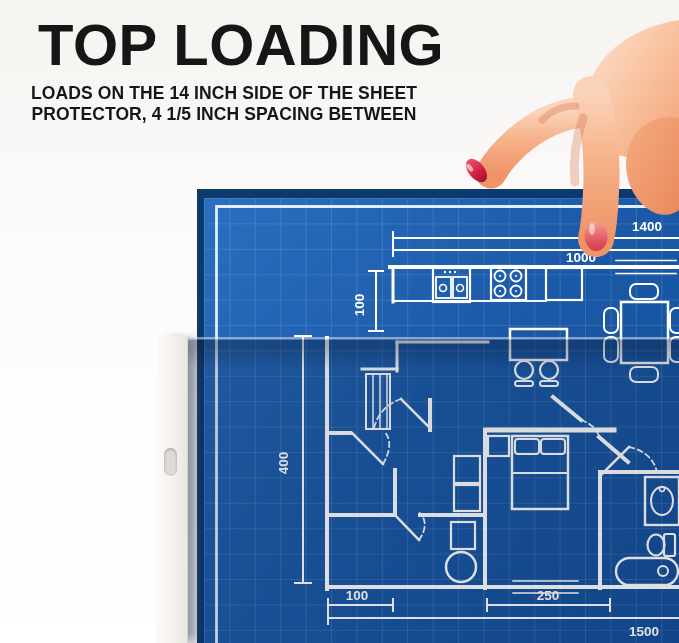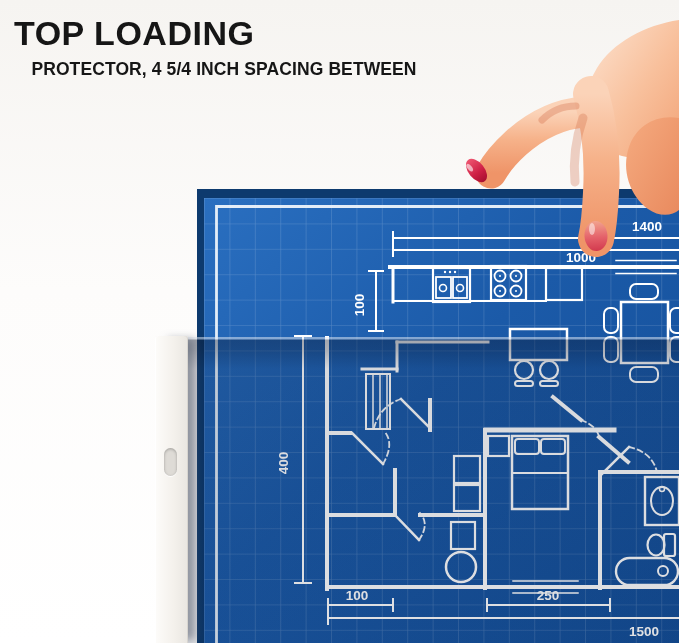--- a/index.html
+++ b/index.html
@@ -7,22 +7,22 @@
     width:679px;height:643px;overflow:hidden;
     background:var(--background,#fbfaf8);
     font-family:"Liberation Sans",sans-serif;
   }
   .stage{position:relative;width:679px;height:643px;
     background:linear-gradient(180deg,#f6f4f1 0%,#fdfcfb 45%,#ffffff 100%);}
 
   
   .headline{position:absolute;left:0;top:16px;width:448px;}
   .headline h1{
-    margin:0 0 9px 14px;
-    font-size:34px;line-height:1;font-weight:700;letter-spacing:.5px;
+    margin:0 0 9px 38px;
+    font-size:58px;line-height:1;font-weight:700;letter-spacing:.5px;
     color:var(--title-text,#161616);
   }
   .headline .sub{
     width:436px;margin:0 0 0 6px;text-align:center;
     font-size:17.5px;line-height:1.22;font-weight:700;letter-spacing:.1px;
     color:var(--title-text,#1c1c1c);
   }
   .headline .sub span{display:block;}
 
   
@@ -63,21 +63,22 @@
   .dash{stroke-dasharray:5 4;stroke-width:1.8;opacity:.95;}
 </style>
 </head>
 <body>
 
 <div class="stage">
 
   <div class="headline">
     <h1>TOP LOADING</h1>
     <p class="sub">
-      <span>PROTECTOR, 4 5/4 INCH SPACING BETWEEN</span>
+      <span>LOADS ON THE 14 INCH SIDE OF THE SHEET</span>
+      <span>PROTECTOR, 4 1/5 INCH SPACING BETWEEN</span>
     </p>
   </div>
 
   <svg class="blueprint" viewBox="197 189 482 454" preserveAspectRatio="none">
     <defs>
       <linearGradient id="bpGrad" x1="0" y1="0" x2="1" y2="1">
         <stop offset="0" stop-color="#2a6fc0"></stop>
         <stop offset="0.45" stop-color="#1b5aa8"></stop>
         <stop offset="1" stop-color="#134d96"></stop>
       </linearGradient>

